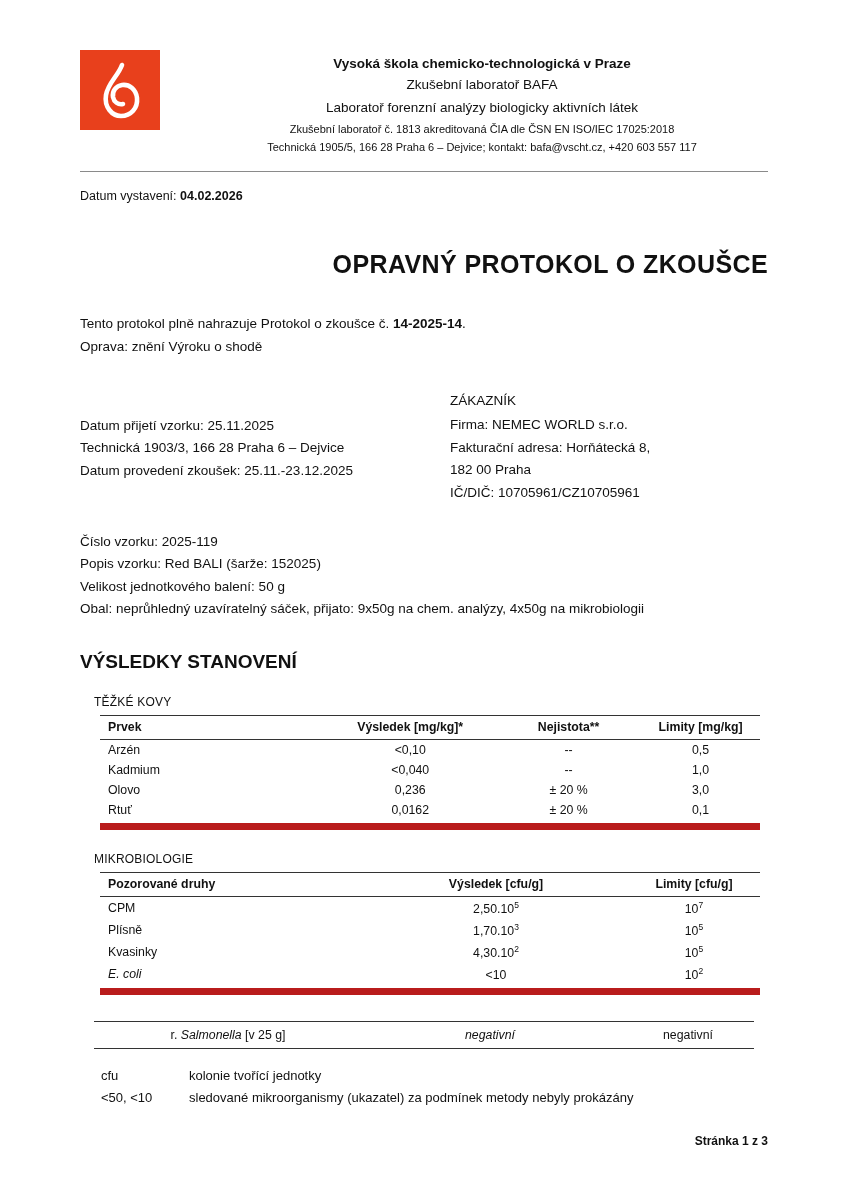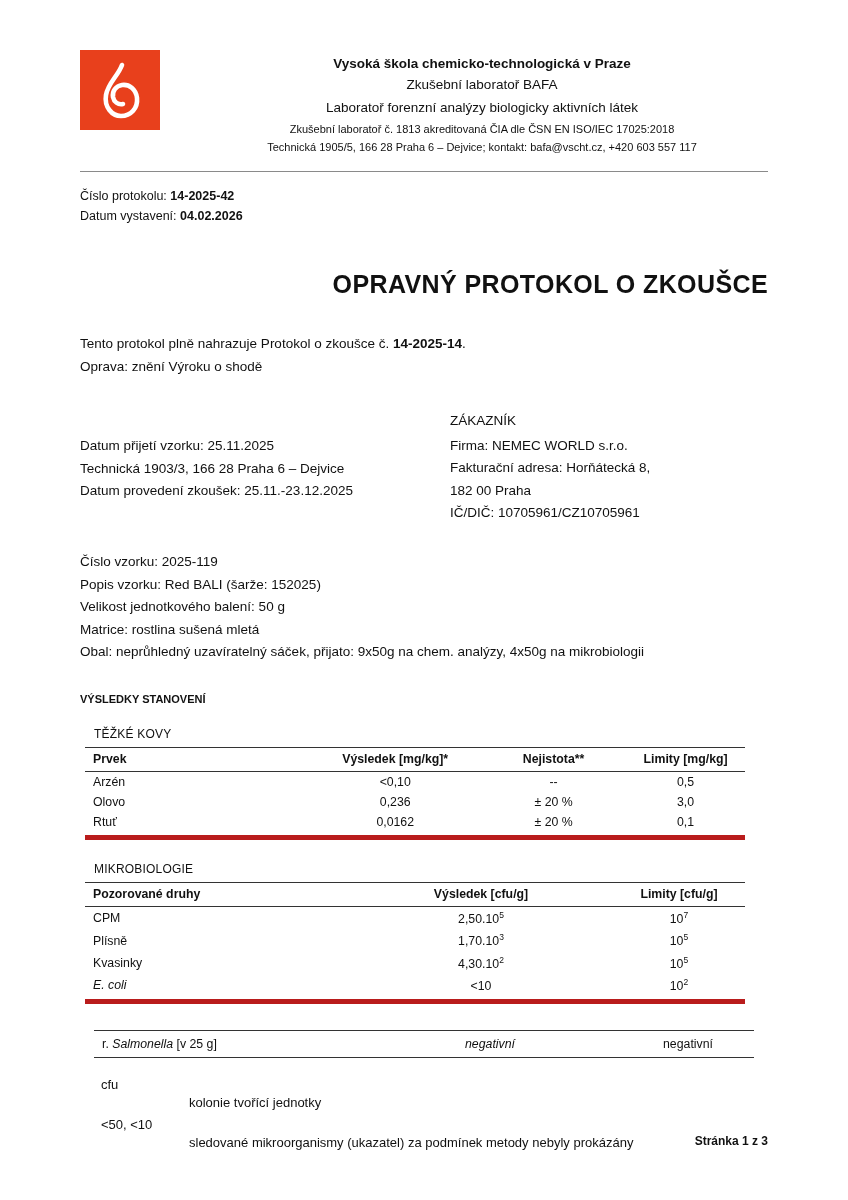--- a/index.html
+++ b/index.html
@@ -114,52 +114,52 @@
 
   
   .sample {
     margin-top: 27px;
     font-size: 13.5px;
     line-height: 1.66;
   }
 
   
   h2.section {
-    font-size: 11px;
+    font-size: 19px;
     font-weight: bold;
     margin: 30px 0 0 0;
   }
   .subsection {
     font-size: 12px;
     margin: 22px 0 6px 14px;
     letter-spacing: 0.2px;
   }
   table.res {
     width: calc(100% - 28px);
-    margin-left: 5px;
+    margin-left: 20px;
     border-collapse: collapse;
     font-size: 12.3px;
   }
   table.res th {
     font-weight: bold;
     text-align: center;
     padding: 4px 4px 5px 4px;
     border-top: 1px solid #333;
     border-bottom: 1px solid #333;
   }
   table.res th.lead, table.res td.lead {
     text-align: left;
     padding-left: 8px;
   }
   table.res td {
     padding: 3px 4px;
     text-align: center;
   }
   table.res tr.last td {
-    border-bottom: 5px solid #b91c1c;
+    border-bottom: 7px solid #b91c1c;
     padding-bottom: 6px;
   }
   .italic { font-style: italic; }
   sup { font-size: 8.5px; vertical-align: super; }
 
   .salm-block {
     margin-left: 14px;
     width: calc(100% - 28px);
     margin-top: 26px;
     border-top: 1px solid #333;
@@ -167,30 +167,30 @@
   }
   table.salm {
     width: 100%;
     border-collapse: collapse;
     font-size: 12.3px;
   }
   table.salm td {
     padding: 6px 4px;
     text-align: center;
   }
-  table.salm td.lead { text-align: left; padding-left: 8px; }
+  table.salm td.lead { text-align: center; padding-left: 8px; }
 
   .legend {
     margin: 16px 0 0 14px;
     font-size: 13px;
     line-height: 1.72;
   }
   .legend-row { display: flex; }
   .legend-key { width: 95px; flex: 0 0 95px; padding-left: 7px;}
-  .legend-val { flex: 1; margin-top: 18px; }
+  .legend-val { flex: 1; }
 
   
   .footer {
     position: absolute;
     right: 80px;
     bottom: 52px;
     font-size: 12px;
     font-weight: bold;
   }
 </style>
@@ -211,24 +211,20 @@
       <div class="hdr-line2">Zkušební laboratoř BAFA</div>
       <div class="hdr-line3">Laboratoř forenzní analýzy biologicky aktivních látek</div>
       <div class="hdr-line4">Zkušební laboratoř č. 1813 akreditovaná ČIA dle ČSN EN ISO/IEC 17025:2018</div>
       <div class="hdr-line5">Technická 1905/5, 166 28 Praha 6 – Dejvice; kontakt: bafa@vscht.cz, +420 603 557 117</div>
     </div>
   </div>
   <hr class="rule">
 
   <div class="meta">
     <div>
-      <span>Číslo protokolu:</span>
-      <b>14-2025-42</b>
-    </div>
-    <div>
       <span>Datum vystavení:</span>
       <b>04.02.2026</b>
     </div>
   </div>
 
   <h1 class="doc-title">OPRAVNÝ PROTOKOL O ZKOUŠCE</h1>
 
   <div class="replace">
     <div>
       <span>Tento protokol plně nahrazuje Protokol o zkoušce č. </span><b>14-2025-14</b><span>.</span>
@@ -248,21 +244,20 @@
       <div>Fakturační adresa: Horňátecká 8,</div>
       <div>182 00 Praha</div>
       <div>IČ/DIČ: 10705961/CZ10705961</div>
     </div>
   </div>
 
   <div class="sample">
     <div>Číslo vzorku: 2025-119</div>
     <div>Popis vzorku: Red BALI (šarže: 152025)</div>
     <div>Velikost jednotkového balení: 50 g</div>
-    <div>Matrice: rostlina sušená mletá</div>
     <div>Obal: neprůhledný uzavíratelný sáček, přijato: 9x50g na chem. analýzy, 4x50g na mikrobiologii</div>
   </div>
 
   <h2 class="section">VÝSLEDKY STANOVENÍ</h2>
 
   <div class="subsection">TĚŽKÉ KOVY</div>
   <table class="res">
     <thead>
       <tr>
         <th class="lead" style="width:34%">Prvek</th>
@@ -270,20 +265,26 @@
         <th style="width:22%">Nejistota**</th>
         <th style="width:18%">Limity [mg/kg]</th>
       </tr>
     </thead>
     <tbody>
       <tr>
         <td class="lead">Arzén</td>
         <td>&lt;0,10</td>
         <td>--</td>
         <td>0,5</td>
+      </tr>
+      <tr>
+        <td class="lead">Kadmium</td>
+        <td>&lt;0,040</td>
+        <td>--</td>
+        <td>1,0</td>
       </tr>
       <tr>
         <td class="lead">Olovo</td>
         <td>0,236</td>
         <td>± 20 %</td>
         <td>3,0</td>
       </tr>
       <tr class="last">
         <td class="lead">Rtuť</td>
         <td>0,0162</td>

